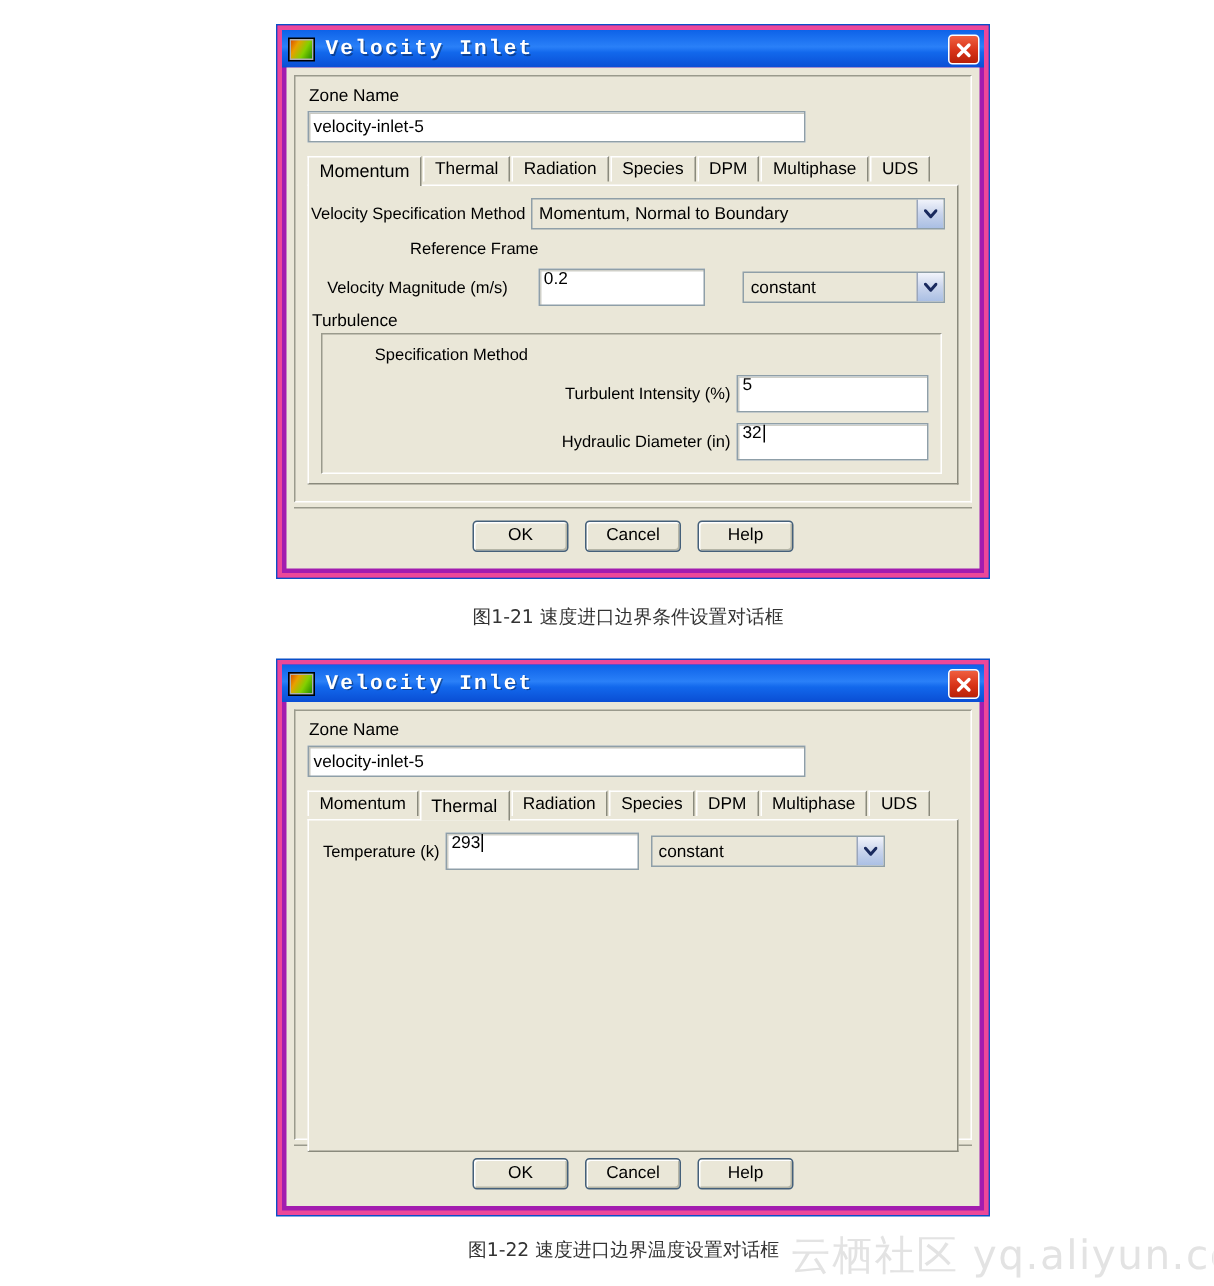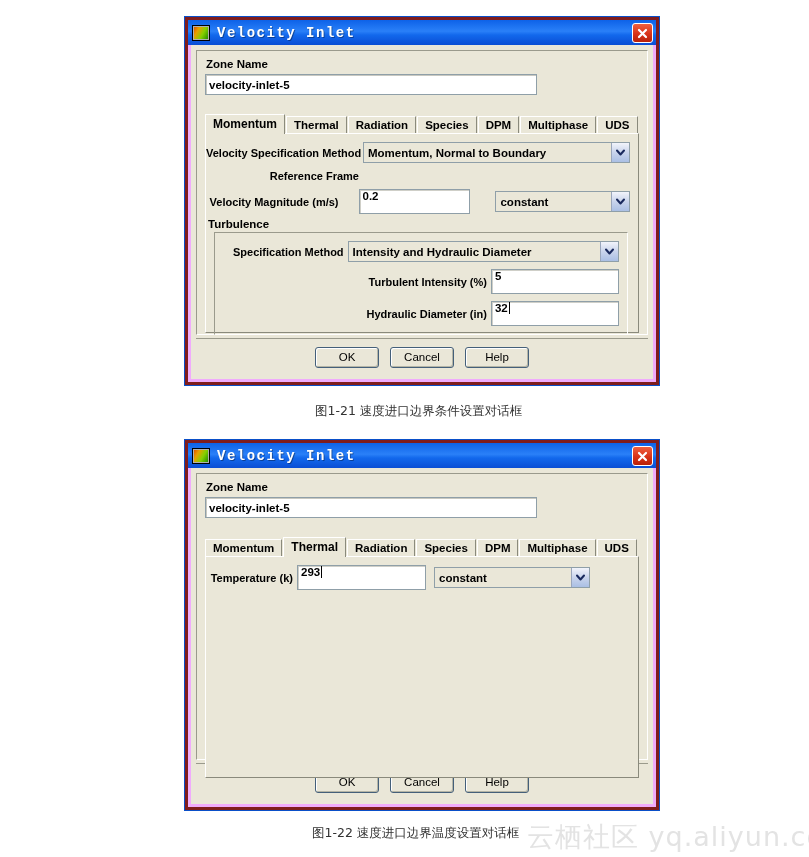--- a/index.html
+++ b/index.html
@@ -7,22 +7,22 @@
     width:809px;height:857px;
     background:#ffffff;
     font-family:"Liberation Sans","DejaVu Sans",sans-serif;
     position:relative;
     overflow:hidden;
   }
 
   
   .dialog{
     position:absolute;
-    background:#f0abfc;
-    border:3px solid #7f1d1d;
+    background:#a21caf;
+    border:3px solid #ec4899;
     box-shadow:0 0 0 1px #0a4fc8;
     box-sizing:border-box;
   }
   #dialog-1{left:185px;top:17px;width:474px;height:368px;}
   #dialog-2{left:185px;top:440px;width:474px;height:370px;}
 
   .titlebar{
     height:25px;
     background:linear-gradient(to bottom,#0d62e8 0%,#2a80f8 45%,#1268ec 60%,#0a4ed4 100%);
     display:flex;align-items:center;
@@ -69,21 +69,20 @@
     position:absolute;
     left:5px;right:5px;top:5px;
     bottom:44px;
     border-left:1px solid #9a9a8c;
     border-top:1px solid #9a9a8c;
     border-right:1px solid #ffffff;
     border-bottom:1px solid #ffffff;
     background:#eae7d8;
     box-sizing:border-box;
     padding:6px 8px 12px 8px;
-    font-weight:bold;
   }
 
   .field-label{
     font-size:11.5px;color:#000;
     line-height:13px;
   }
 
   
   .zone-name-label{margin:1px 0 3px 1px;}
   .textbox{
@@ -96,23 +95,23 @@
     padding:0 3px;
     font-size:11.5px;
     color:#000;
     overflow:hidden;
     white-space:nowrap;
   }
   .zone-name-input{width:332px;}
 
   
   .tabrow{
-    display:flex;align-items:center;
+    display:flex;align-items:flex-start;
     height:20px;
-    margin-top:19px;
+    margin-top:9px;
     position:relative;
     z-index:2;
   }
   .tab{
     font-size:11.5px;
     color:#000;
     padding:0 7px;
     height:17px;
     line-height:17px;
     background:#eae7d8;
@@ -328,28 +327,20 @@
                 </svg>
             </div>
           </div>
         </div>
 
         <div class="groupbox-title">Turbulence</div>
         <div class="groupbox" style="margin-left:8px;margin-right:2px;">
 
           <div class="row">
             <div class="lbl" style="width:137px;">Specification Method</div>
-            <div class="combo" style="width:289px;">
-              <div class="val">Intensity and Hydraulic Diameter</div>
-              <div class="arrow">
-                <svg width="9" height="7" viewBox="0 0 9 7">
-                    <path d="M1,1.5 L4.5,5.5 L8,1.5" stroke="#1a2a5e" stroke-width="2" fill="none" stroke-linecap="round" stroke-linejoin="round"></path>
-                  </svg>
-              </div>
-            </div>
           </div>
 
           <div class="row">
             <div class="lbl" style="width:290px;">Turbulent Intensity (%)</div>
             <div class="input" style="width:136px;">
                 <span>5</span>
               </div>
           </div>
 
           <div class="row" style="margin-bottom:0;">

